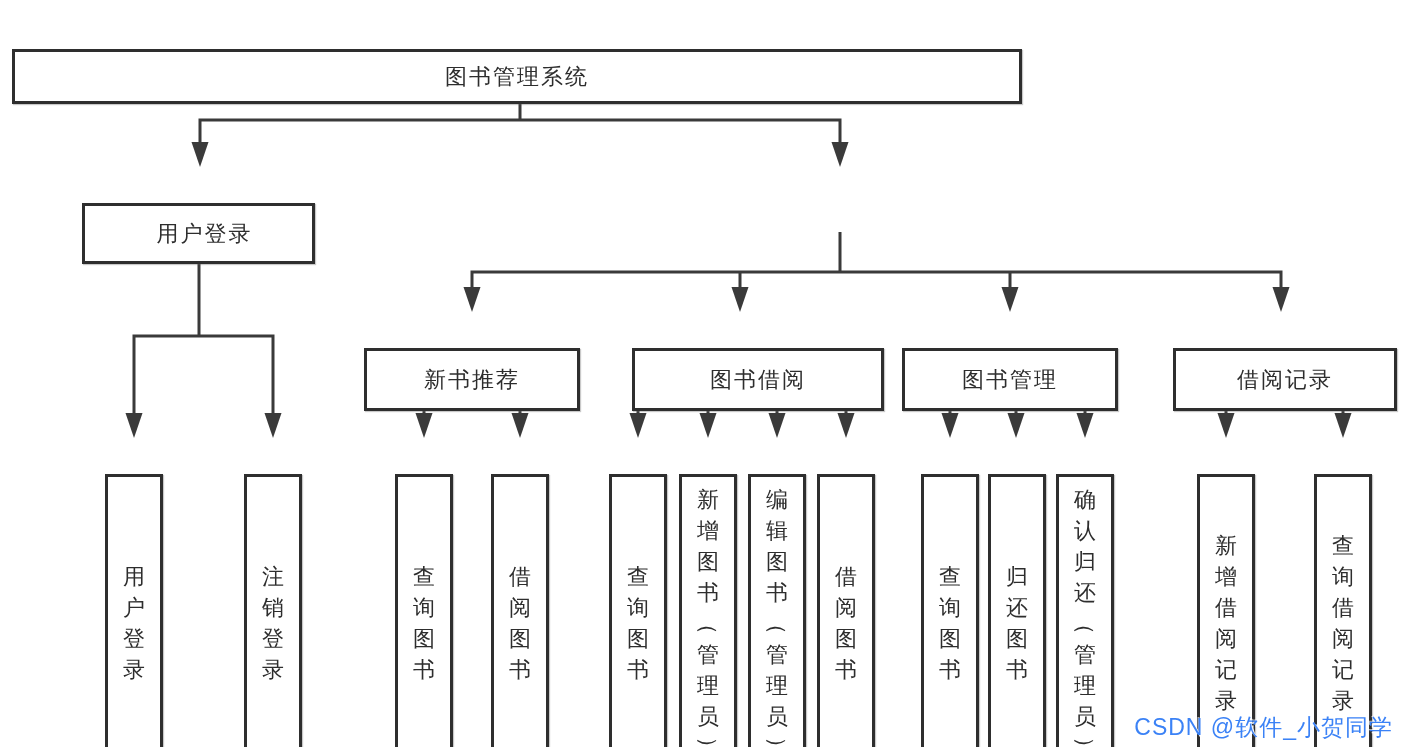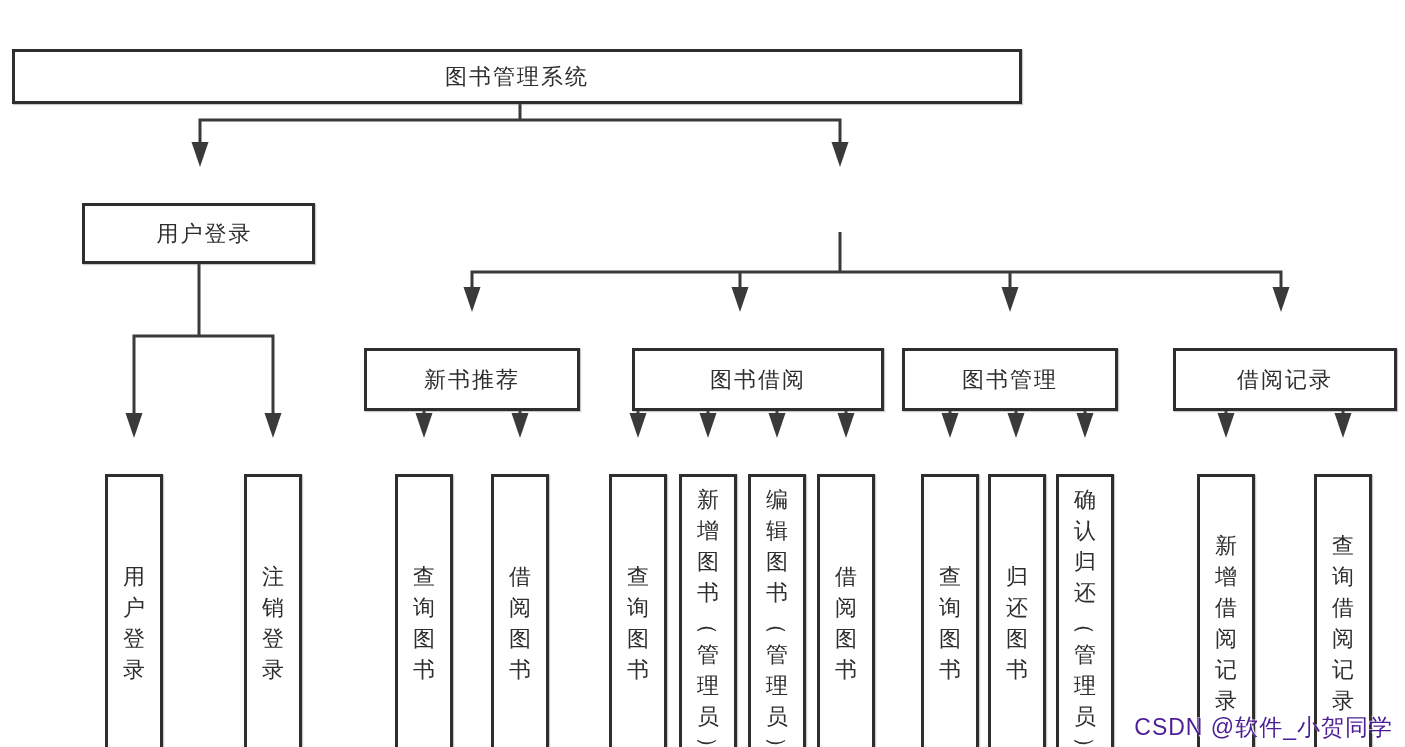--- a/index.html
+++ b/index.html
@@ -16,21 +16,21 @@
     margin-top:36px;
   }
   .hbox{font-size:22px;letter-spacing:2px;white-space:nowrap;}
   .l2{top:167px;height:61px;padding-left:12px;}
   .l3{top:312px;height:63px;}
   .vbox{top:438px;height:298px;width:58px;flex-direction:column;}
   .vbox .ch{display:block;height:31px;line-height:31px;font-size:22px;text-align:center;}
   .vbox .ch.rot{transform:rotate(90deg);}
   .watermark{
     position:absolute;top:712px;right:12px;z-index:5;white-space:nowrap;
-    font-size:23px;color:#4c1d95;letter-spacing:1px;
+    font-size:23px;color:#3b82f6;letter-spacing:1px;
     text-shadow:2px 2px 0 rgba(255,255,255,.95), -1px -1px 0 rgba(255,255,255,.6);
   }
 </style>
 </head>
 <body>
 
 <div class="canvas">
 
   <svg class="connectors" width="1405" height="747">
     <g stroke="#3a3a3a" stroke-width="3" fill="none">

